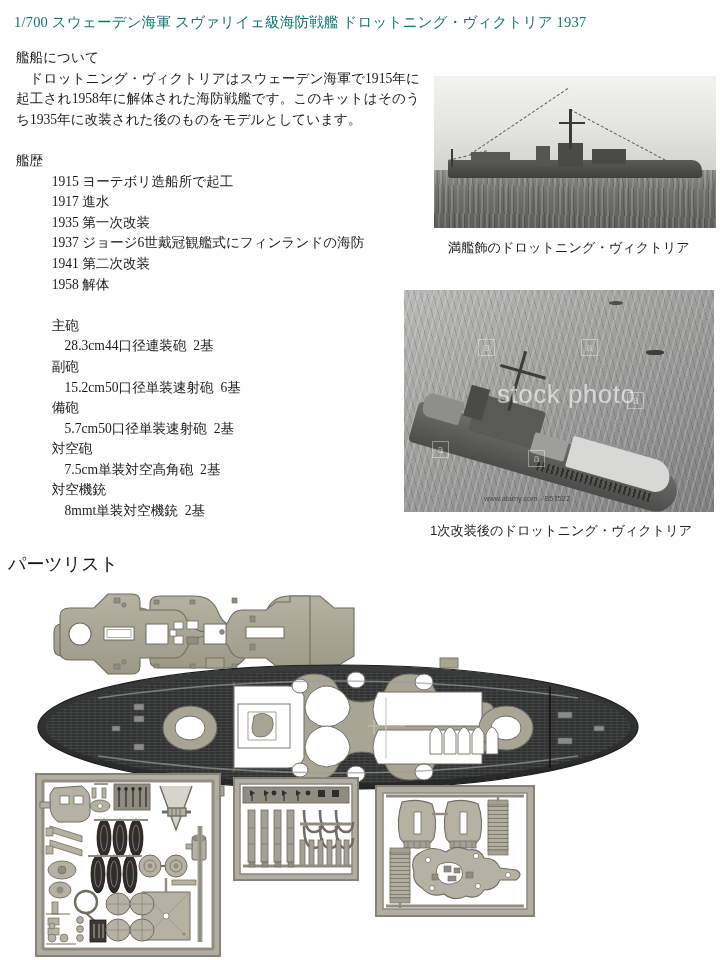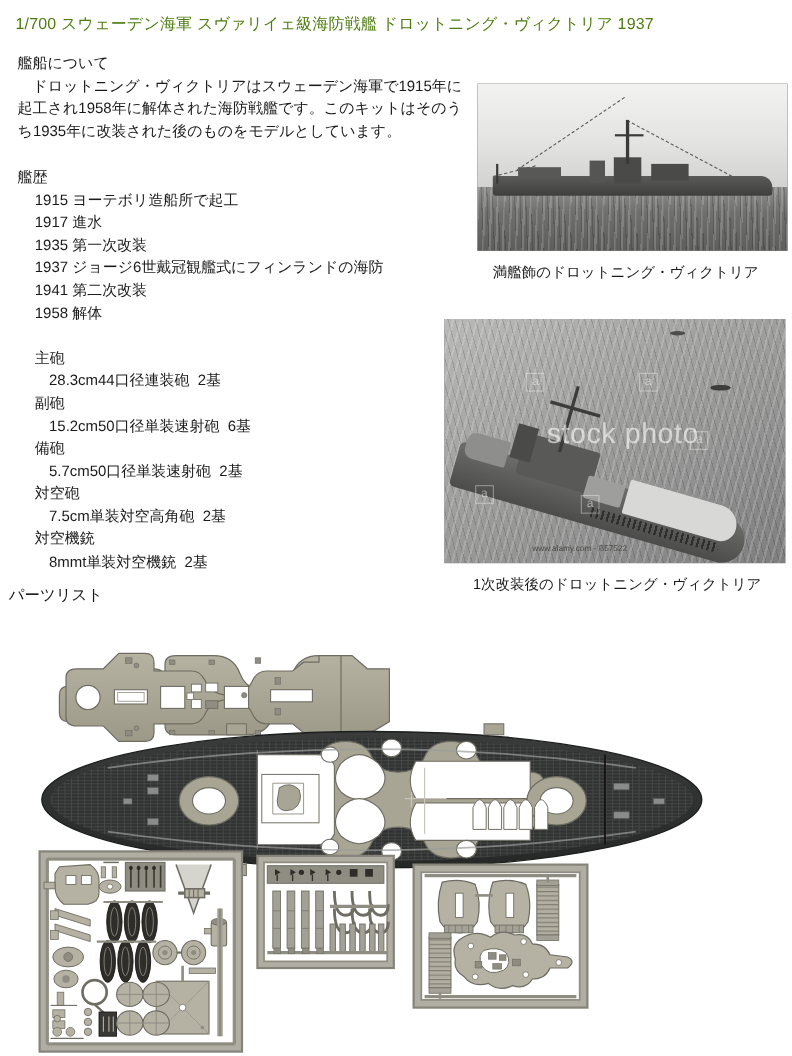--- a/index.html
+++ b/index.html
@@ -20,45 +20,47 @@
 
   
   .doc-title {
     position: absolute;
     left: 14px;
     top: 12px;
     font-size: 14.5px;
     line-height: 20px;
     letter-spacing: 0.2px;
     white-space: nowrap;
-    color: #4d7c0f;
+    color: #0f766e;
+    font-family: Liberation Serif, serif;
   }
 
   
   .text-col {
     position: absolute;
     left: 16px;
     top: 48px;
     width: 404px;
     font-size: 13.6px;
     line-height: 20.6px;
     color: #1b1b1b;
+    font-family: Liberation Serif, serif;
   }
   .sec-head { margin: 0; padding: 0; }
   .para {
     margin: 0;
     text-indent: 1em;
     text-align: justify;
     text-justify: inter-character;
   }
   .blank { height: 20.6px; }
   .ind1 { padding-left: 1.15em; }
   .ind2 { padding-left: 2.1em; }
   .wrap-cont { padding-left: 0; }
-  .line { white-space: nowrap; }
+  .line { white-space: nowrap; margin-left: 20px; }
 
   
   .photo {
     position: absolute;
     overflow: hidden;
     background: #6e6e6e;
   }
   #photo-dressed {
     left: 434px;
     top: 76px;
@@ -153,22 +155,22 @@
     font-size: 11px;
     line-height: 14px;
     text-align: center;
     font-family: "Liberation Sans", sans-serif;
   }
 
   
   #parts-heading {
     position: absolute;
     left: 8px;
-    top: 532px;
-    font-size: 14px;
+    top: 552px;
+    font-size: 18px;
     color: #141414;
   }
 
   
   #parts-diagram {
     position: absolute;
     left: 0;
     top: 578px;
     width: 720px;
     height: 382px;

